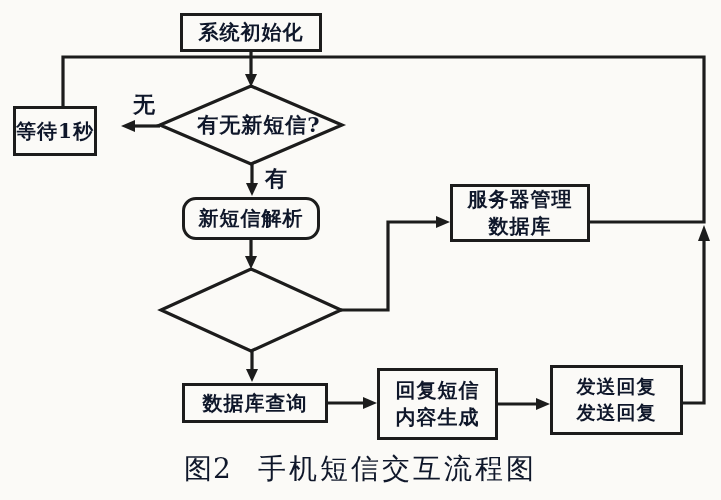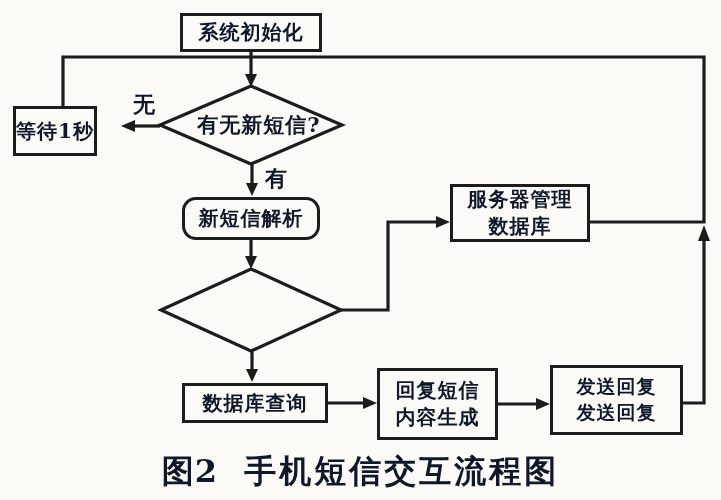--- a/index.html
+++ b/index.html
@@ -73,22 +73,22 @@
   .lbl-yes    { left: 277px; top: 179px; }
   .lbl-upload { left: 389px; top: 268px; font-size: 21px; }
   .lbl-query  { left: 314px; top: 358px; font-size: 21px; }
   .d1-label   { left: 251px; top: 125px; margin-left: 8px; }
   .d2-label   { left: 251px; top: 310px; }
   .caption {
     position: absolute;
     left: 0; right: 0;
     top: 450px;
     text-align: center;
-    font-size: 32px;
-    font-weight: 700;
+    font-size: 28px;
+    font-weight: 400;
     letter-spacing: 3px;
   }
   .caption .fig-no { margin-right: 26px; letter-spacing: 1px; }
 </style>
 </head>
 <body>
 
 <div class="canvas" style="background: rgb(251, 250, 247); color: #0f172a;">
 
   <svg class="connectors" viewBox="0 0 721 500" xmlns="http://www.w3.org/2000/svg">

